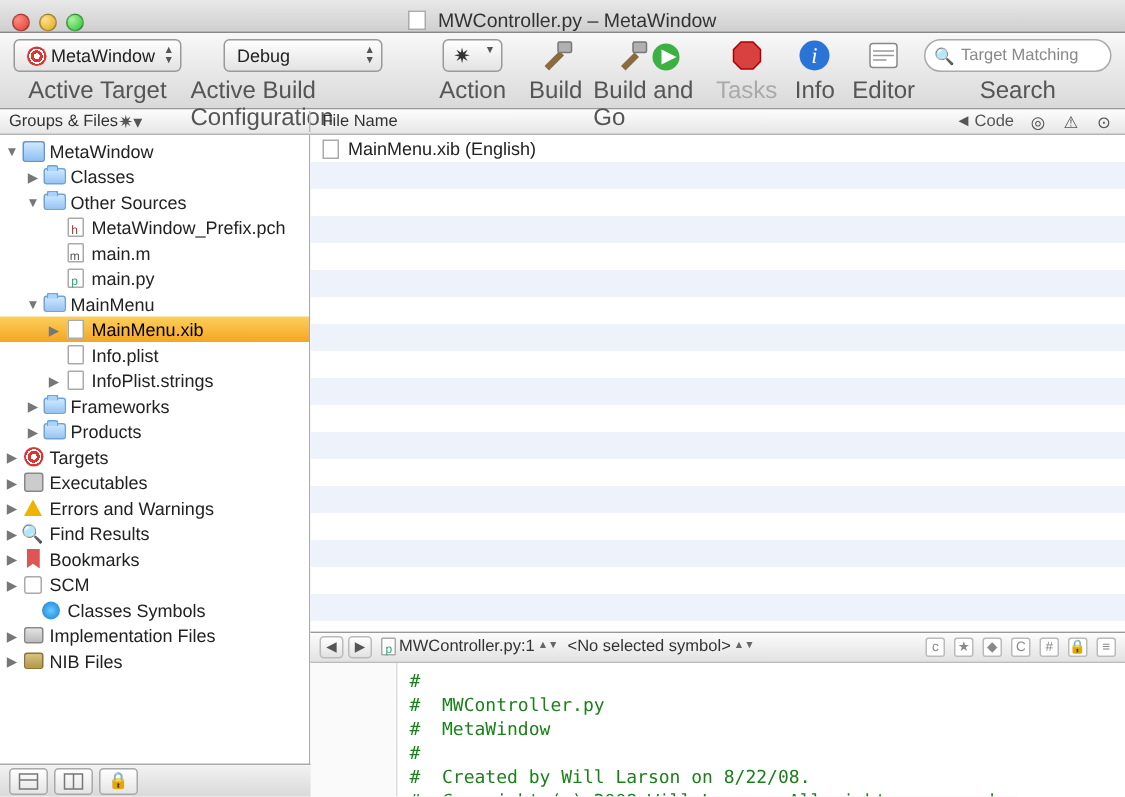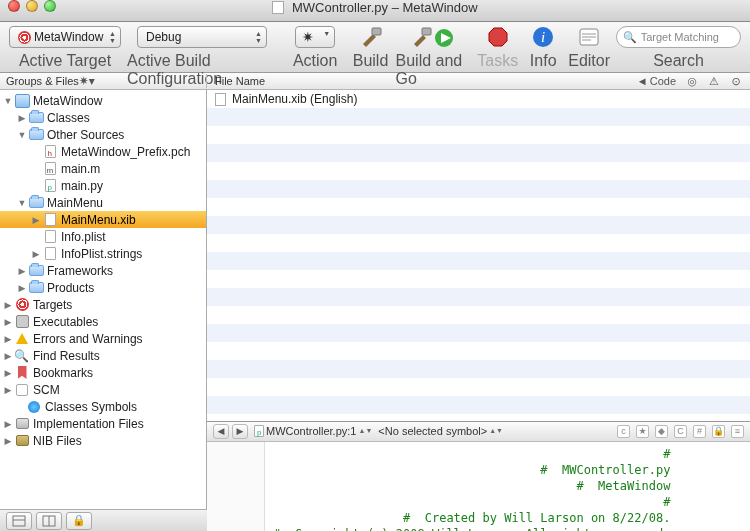--- a/index.html
+++ b/index.html
@@ -10,21 +10,21 @@
   width: 750px;
   height: 531px;
   overflow: hidden;
   user-select: none;
 }
 .titlebar {
   height: 22px;
   background: linear-gradient(#e8e8e8, #cfcfcf);
   border-bottom: 1px solid #888;
   display: flex;
-  align-items: flex-start;
+  align-items: flex-end;
   position: relative;
 }
 .traffic { display: flex; gap: 6px; padding-left: 8px; }
 .tl { width: 12px; height: 12px; border-radius: 50%; border: 1px solid rgba(0,0,0,0.3); }
 .tl.red{background: radial-gradient(circle at 30% 30%, #ff8a80, #e33e32);}
 .tl.yel{background: radial-gradient(circle at 30% 30%, #ffe082, #dfa723);}
 .tl.grn{background: radial-gradient(circle at 30% 30%, #aef2a0, #28c231);}
 .wintitle { position:absolute; left:0; right:0; text-align:center; font-size:13px; color:#333; pointer-events:none;}
 .wintitle .doc-icon{display:inline-block; width:12px;height:13px;background:#fff;border:1px solid #aaa;vertical-align:-2px;margin-right:4px;}
 .toolbar {
@@ -88,21 +88,21 @@
 .target-icon{width:13px;height:13px;border-radius:50%;background:radial-gradient(circle,#fff 0 2px,#d33 2px 4px,#fff 4px 5px,#d33 5px 7px);}
 .exec-icon{width:13px;height:13px;background:#ccc;border:1px solid #888;border-radius:2px;}
 .warn-triangle{width:0;height:0;border-left:6px solid transparent;border-right:6px solid transparent;border-bottom:11px solid #f0b400;position:relative;}
 .mag-icon{font-size:12px;color:#7a5229;}
 .bookmark-icon{width:9px;height:13px;background:#d55;clip-path:polygon(0 0,100% 0,100% 100%,50% 75%,0 100%);}
 .scm-icon{width:12px;height:12px;background:#fff;border:1px solid #aaa;border-radius:2px;}
 .sym-icon{width:12px;height:12px;border-radius:50%;background:radial-gradient(circle,#6cf,#1578d4);}
 .impl-icon{width:13px;height:11px;background:linear-gradient(#e3e3e3,#bbb);border:1px solid #888;border-radius:2px;}
 .nib-icon{width:13px;height:11px;background:linear-gradient(#d7c37f,#b3984a);border:1px solid #8a7335;border-radius:2px;}
 
-.content{flex:1;display:flex;flex-direction:column;background:#fff;text-align:right;}
+.content{flex:1;display:flex;flex-direction:column;background:#fff;}
 .filelist{flex:1 1 55%;overflow:hidden;border-bottom:1px solid #999;position:relative;background:#fff;}
 .filelist .stripes{position:absolute;inset:0;background:repeating-linear-gradient(#fff 0 18px,#eef3fb 18px 36px);}
 .filelist .row{position:relative;display:flex;align-items:center;height:18px;padding-left:8px;font-size:12px;color:#222;}
 .filelist .row .xib-icon{margin-right:6px;}
 
 .navbar{
   height:20px;background:linear-gradient(#fcfcfc,#e2e2e2);border-bottom:1px solid #bbb;
   display:flex;align-items:center;font-size:11px;color:#333;gap:6px;padding:0 6px;
 }
 .navbar .seg{display:flex;gap:3px;}
@@ -145,21 +145,21 @@
           </span>
         <span>MetaWindow</span>
         <span class="arrows">▲<br>▼</span>
       </div>
     </div>
     <div class="lbl">Active Target</div>
   </div>
 
   <div class="tgroup">
     <div class="ctrls">
-      <div class="popup" style="width:130px">
+      <div class="popup" style="width:106px">
         <span>Debug</span>
         <span class="arrows">▲<br>▼</span>
       </div>
     </div>
     <div class="lbl">Active Build Configuration</div>
   </div>
 
   <div style="width:12px"></div>
 
   <div class="tgroup">

